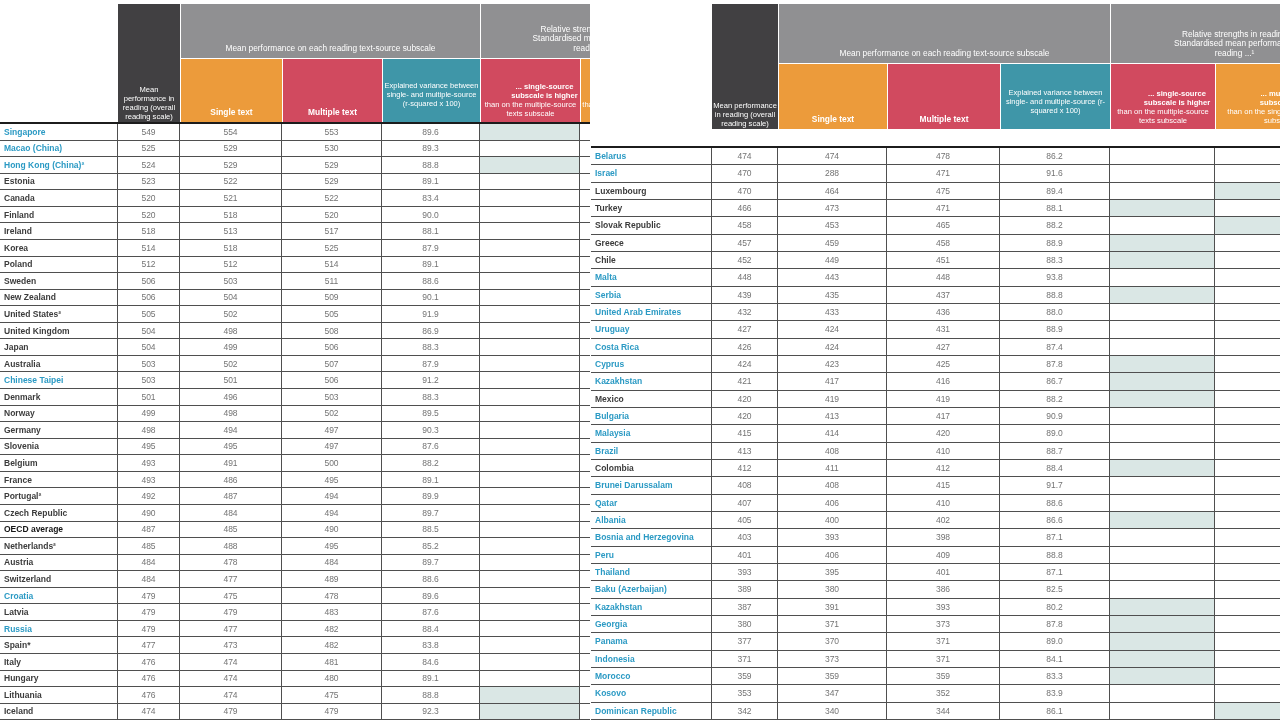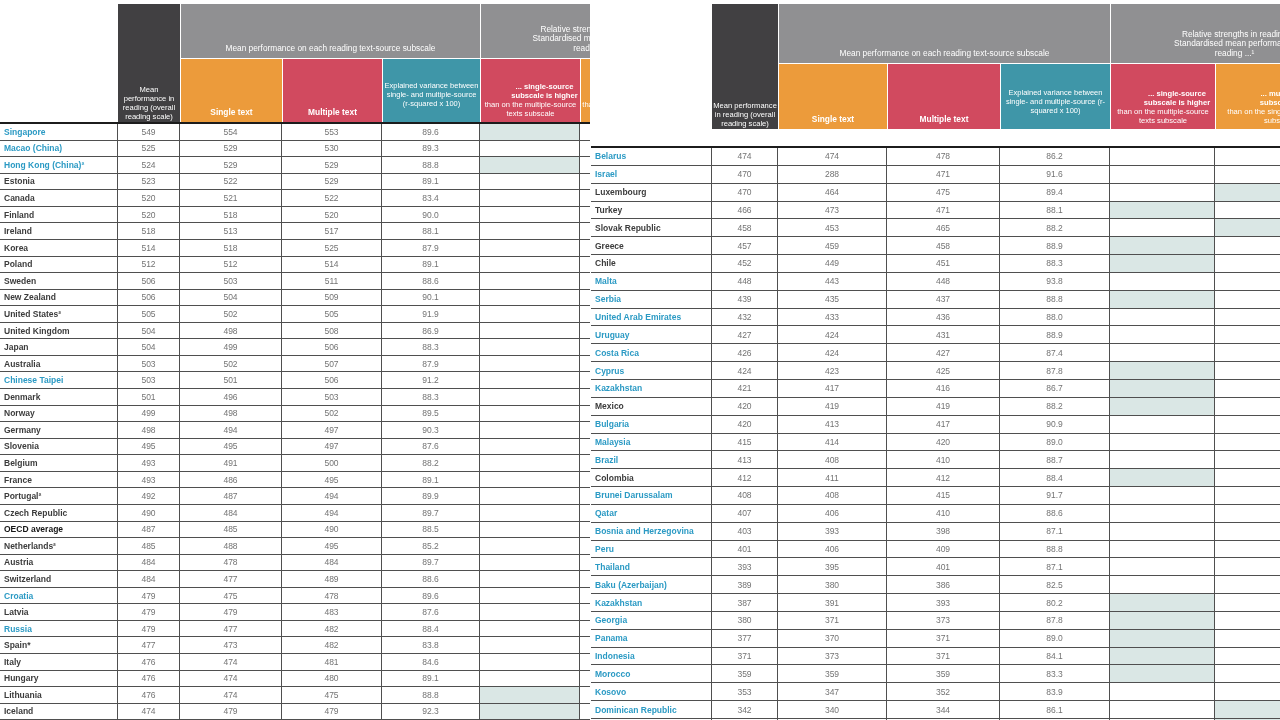--- a/index.html
+++ b/index.html
@@ -661,20 +661,29 @@
         <div class="row">
           <div class="cell c-country partner">Qatar</div>
           <div class="cell c-val c1">407</div>
           <div class="cell c-val c2">406</div>
           <div class="cell c-val c3">410</div>
           <div class="cell c-val c4">88.6</div>
           <div class="cell c-sh"></div>
           <div class="cell c-mh"></div>
         </div>
         <div class="row">
+          <div class="cell c-country partner">Albania</div>
+          <div class="cell c-val c1">405</div>
+          <div class="cell c-val c2">400</div>
+          <div class="cell c-val c3">402</div>
+          <div class="cell c-val c4">86.6</div>
+          <div class="cell c-sh shaded"></div>
+          <div class="cell c-mh"></div>
+        </div>
+        <div class="row">
           <div class="cell c-country partner">Bosnia and Herzegovina</div>
           <div class="cell c-val c1">403</div>
           <div class="cell c-val c2">393</div>
           <div class="cell c-val c3">398</div>
           <div class="cell c-val c4">87.1</div>
           <div class="cell c-sh"></div>
           <div class="cell c-mh"></div>
         </div>
         <div class="row">
           <div class="cell c-country partner">Peru</div>

